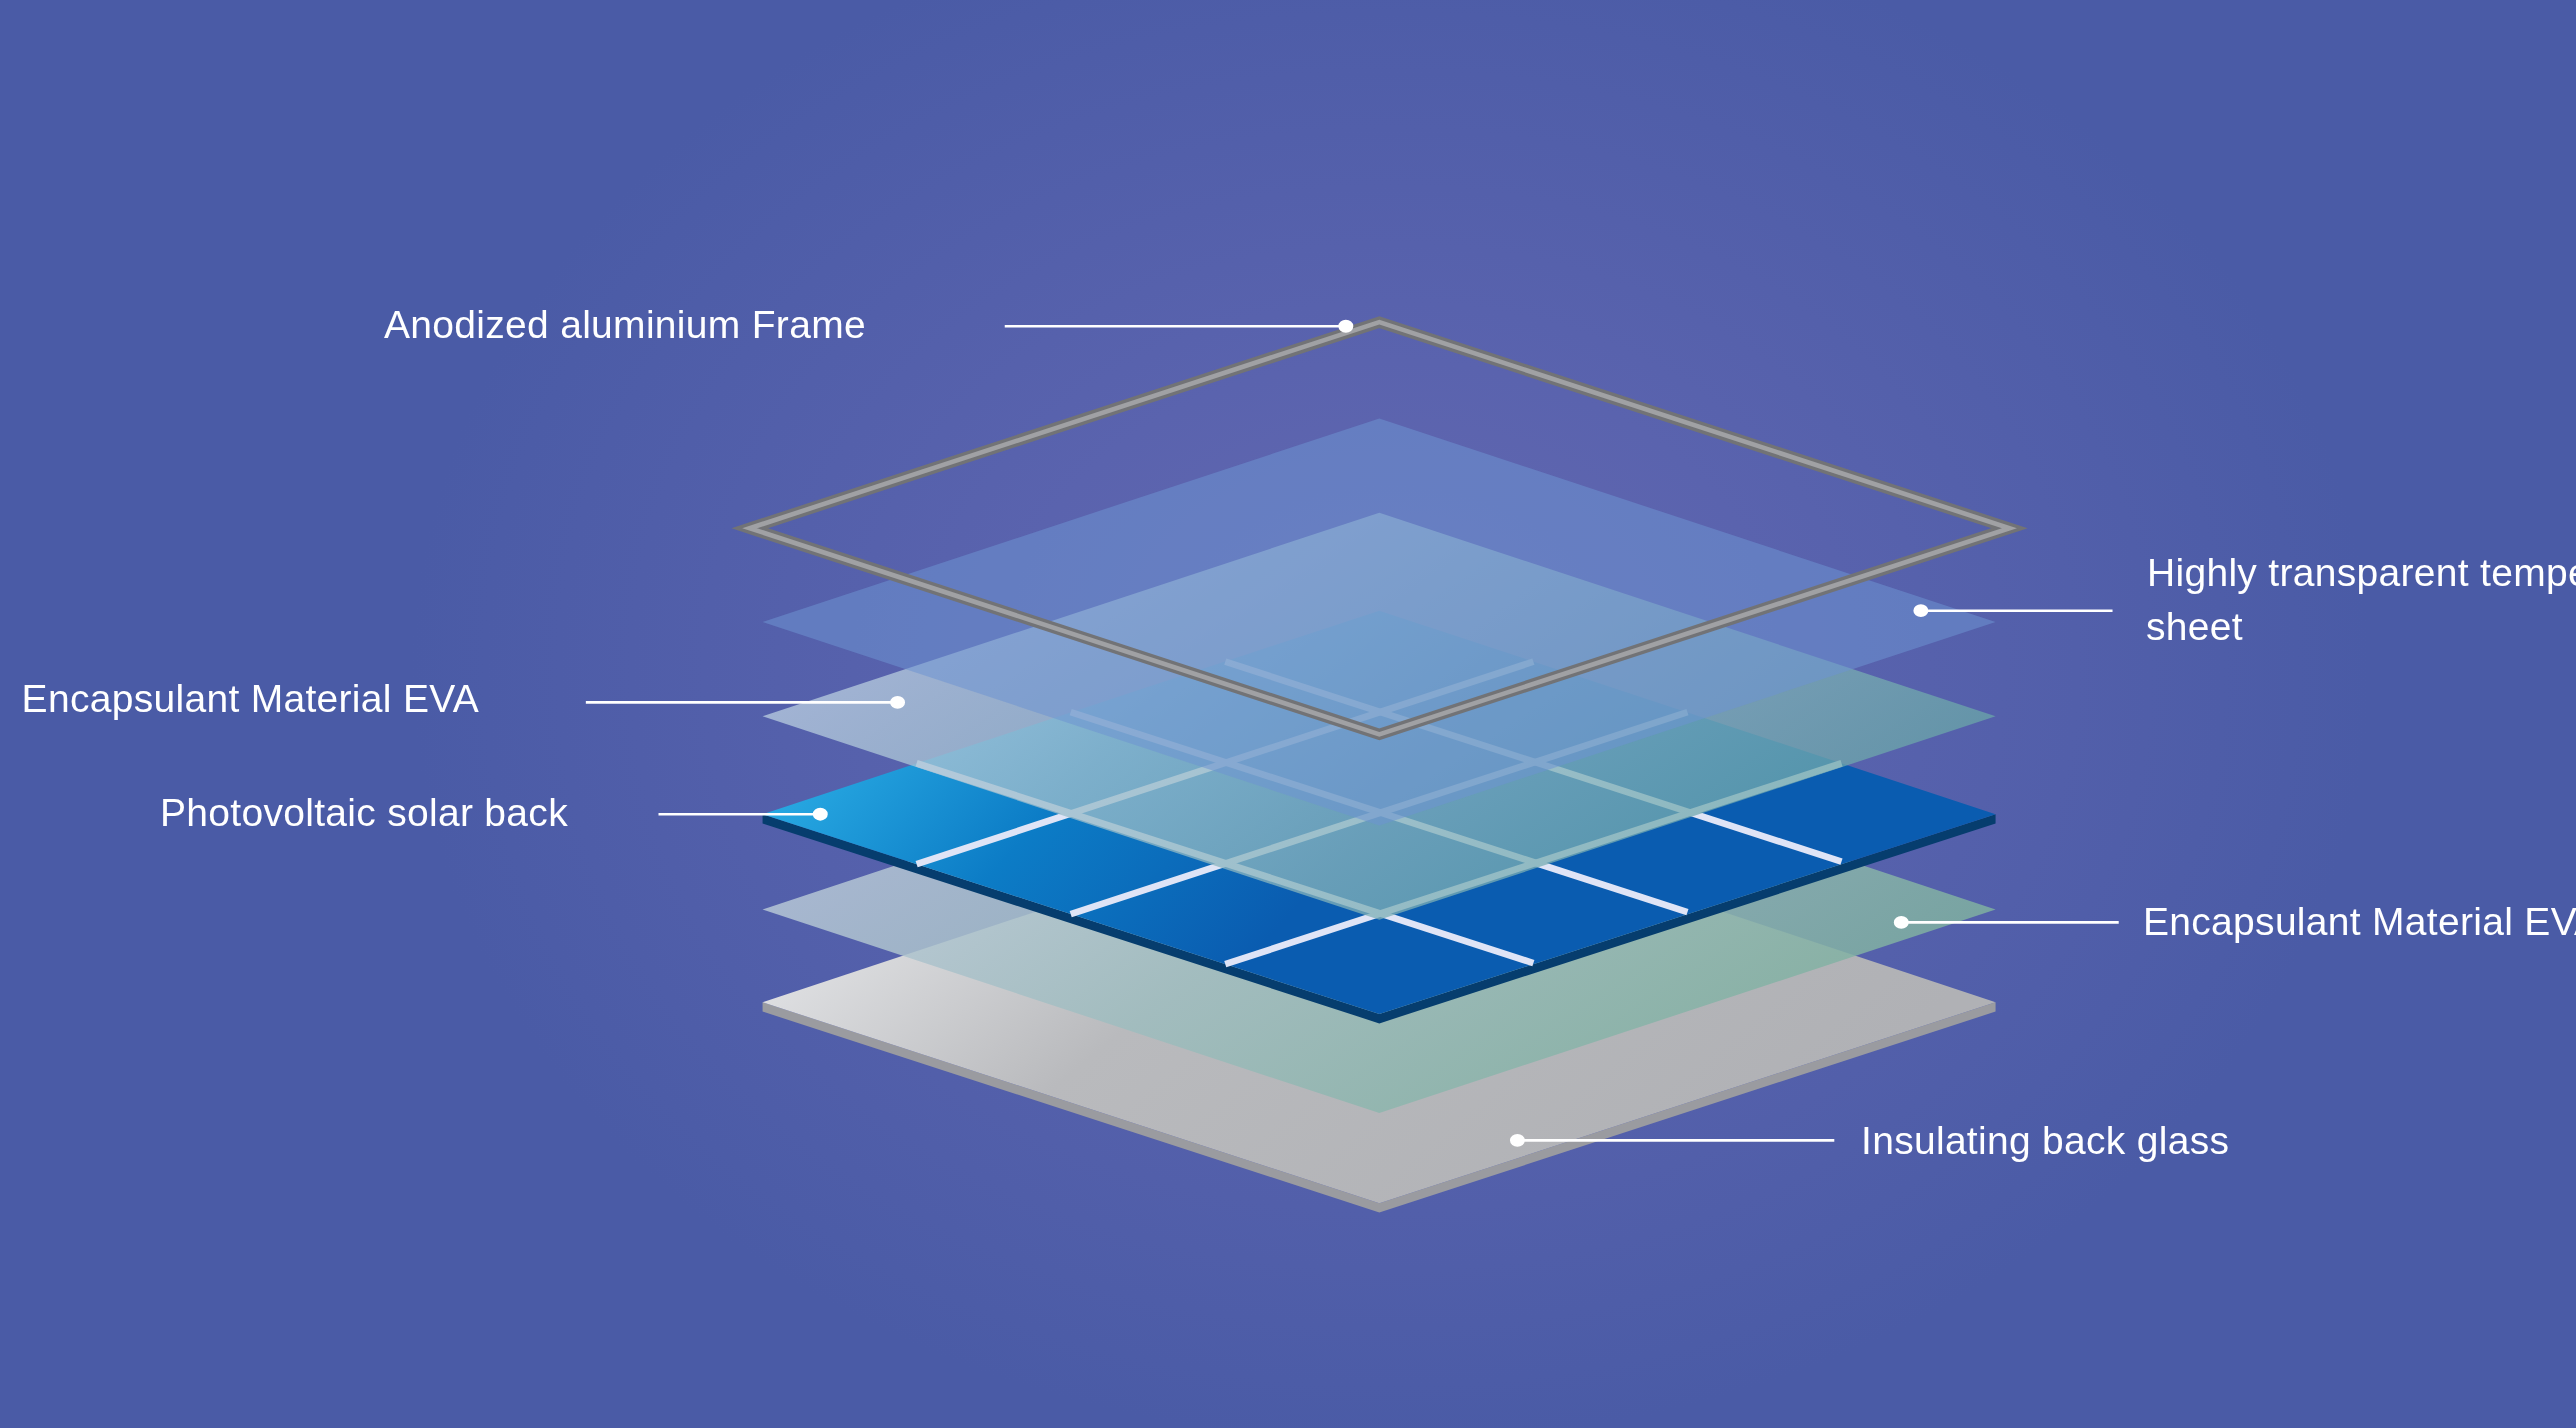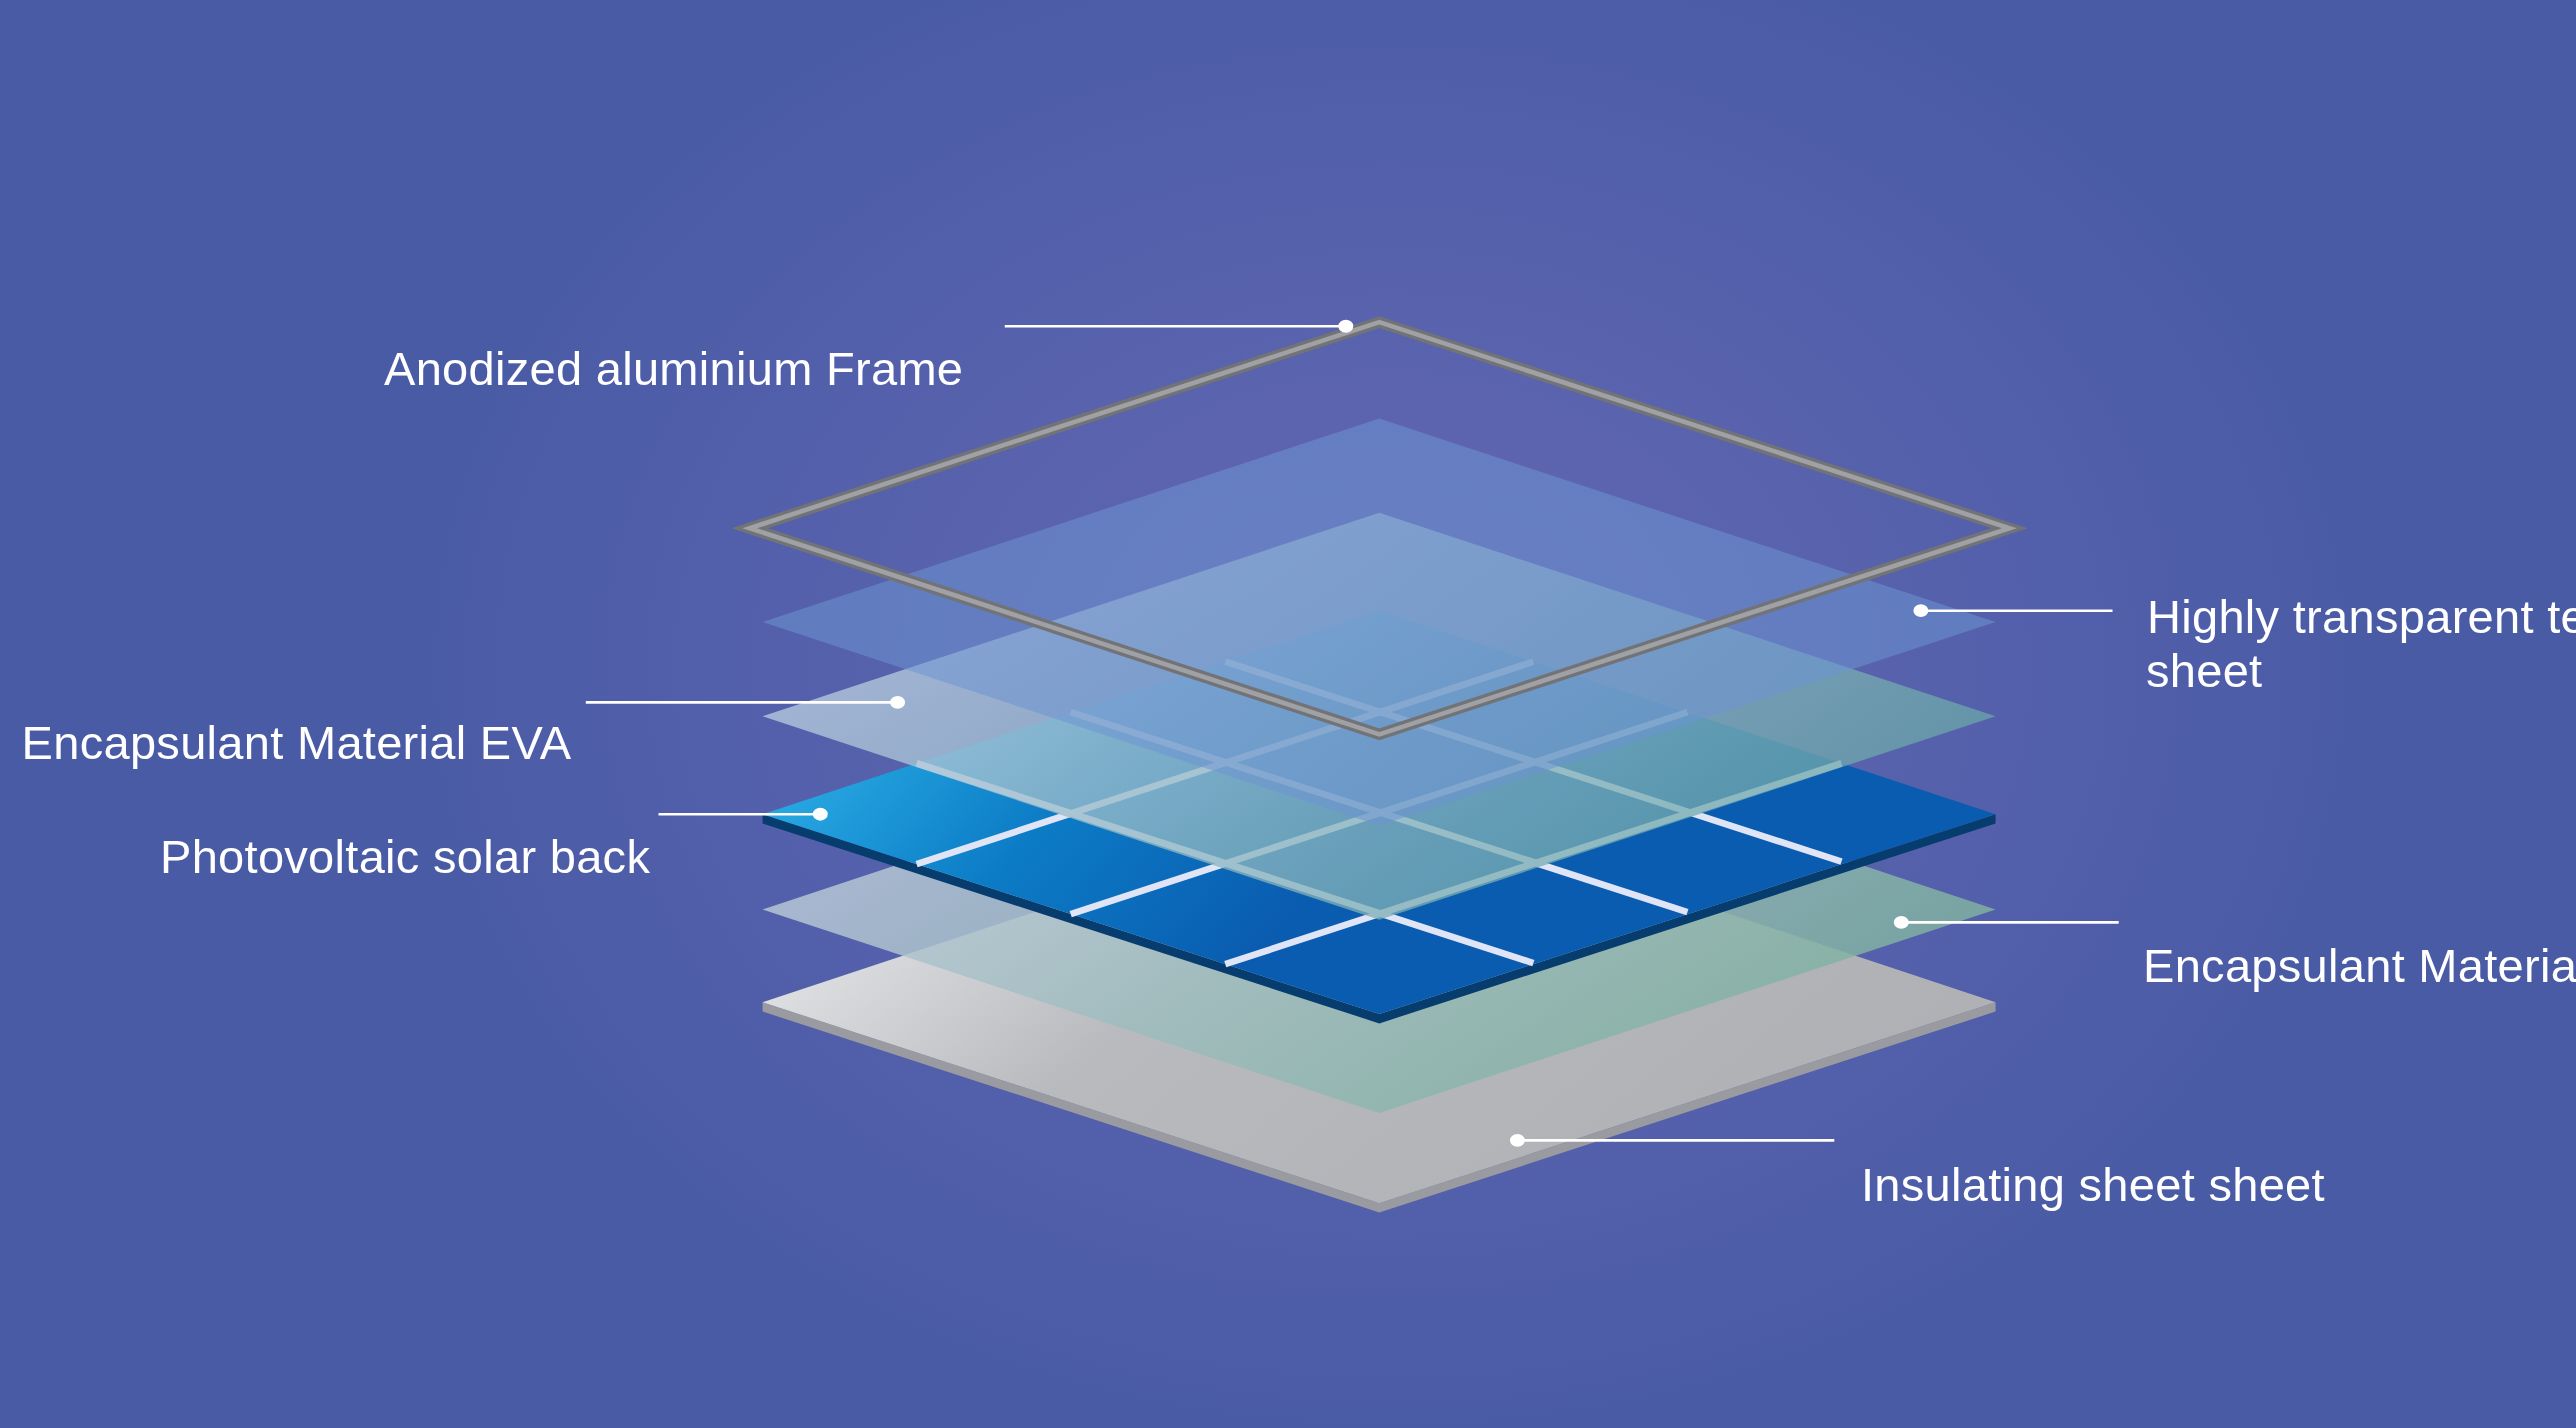--- a/index.html
+++ b/index.html
@@ -1,20 +1,20 @@
 <!DOCTYPE html>
 <html style="font-size:8.2px"><head>
 <meta charset="utf-8">
 <style>
   html, body { margin:0; padding:0; }
   body { width:2787px; height:1429px; overflow:hidden; font-family:"Liberation Sans", sans-serif; }
   #stage { position:relative; width:2787px; height:1429px;
     background: radial-gradient(ellipse 979px 773px at 1391px 670px, #6468b0 0%, #5a63ae 40%, #4a5ba6 100%); }
   svg { position:absolute; left:0; top:0; }
-  .lbl { position:absolute; color:#ffffff; font-size:47px; line-height:54px; white-space:nowrap; letter-spacing:0.3px;margin-top:44px; }
+  .lbl { position:absolute; color:#ffffff; font-size:39px; line-height:54px; white-space:nowrap; letter-spacing:0.3px; }
 </style>
 </head>
 <body>
 
 <div id="stage">
   <svg width="2787" height="1429" viewBox="0 0 5409 2773">
     <defs>
       <linearGradient id="gBack" x1="0" y1="0" x2="1" y2="0.4">
         <stop offset="0" stop-color="#f4f5f7"></stop>
         <stop offset="0.45" stop-color="#b9babd"></stop>
@@ -86,15 +86,15 @@
       <ellipse cx="2945" cy="2213" rx="12" ry="10"></ellipse>
     </g>
   </svg>
 
   <div class="lbl" style="left:384px; top:298px;">Anodized aluminium Frame</div>
   <div class="lbl" style="left:2147px; top:546px;">Highly transparent tempered</div>
   <div class="lbl" style="left:2146px; top:600px;">sheet</div>
   <div class="lbl" style="left:21.6px; top:672px;">Encapsulant Material EVA</div>
   <div class="lbl" style="left:160px; top:786px;">Photovoltaic solar back</div>
   <div class="lbl" style="left:2143px; top:895px;">Encapsulant Material EVA</div>
-  <div class="lbl" style="left:1861px; top:1114px;">Insulating sheet sheet</div>
+  <div class="lbl" style="left:1861px; top:1114px;">Insulating back glass</div>
 </div>
 
 
 </body></html>

